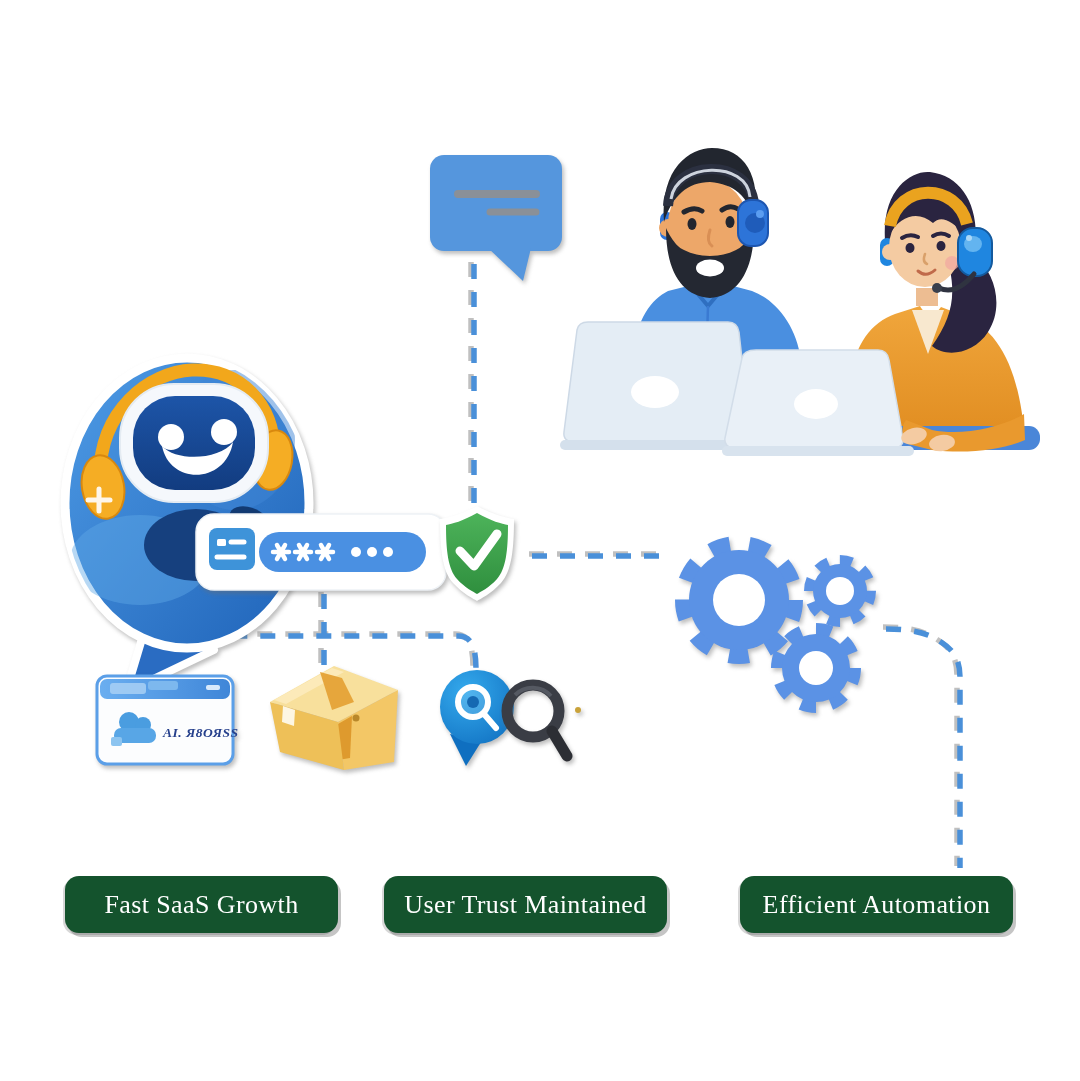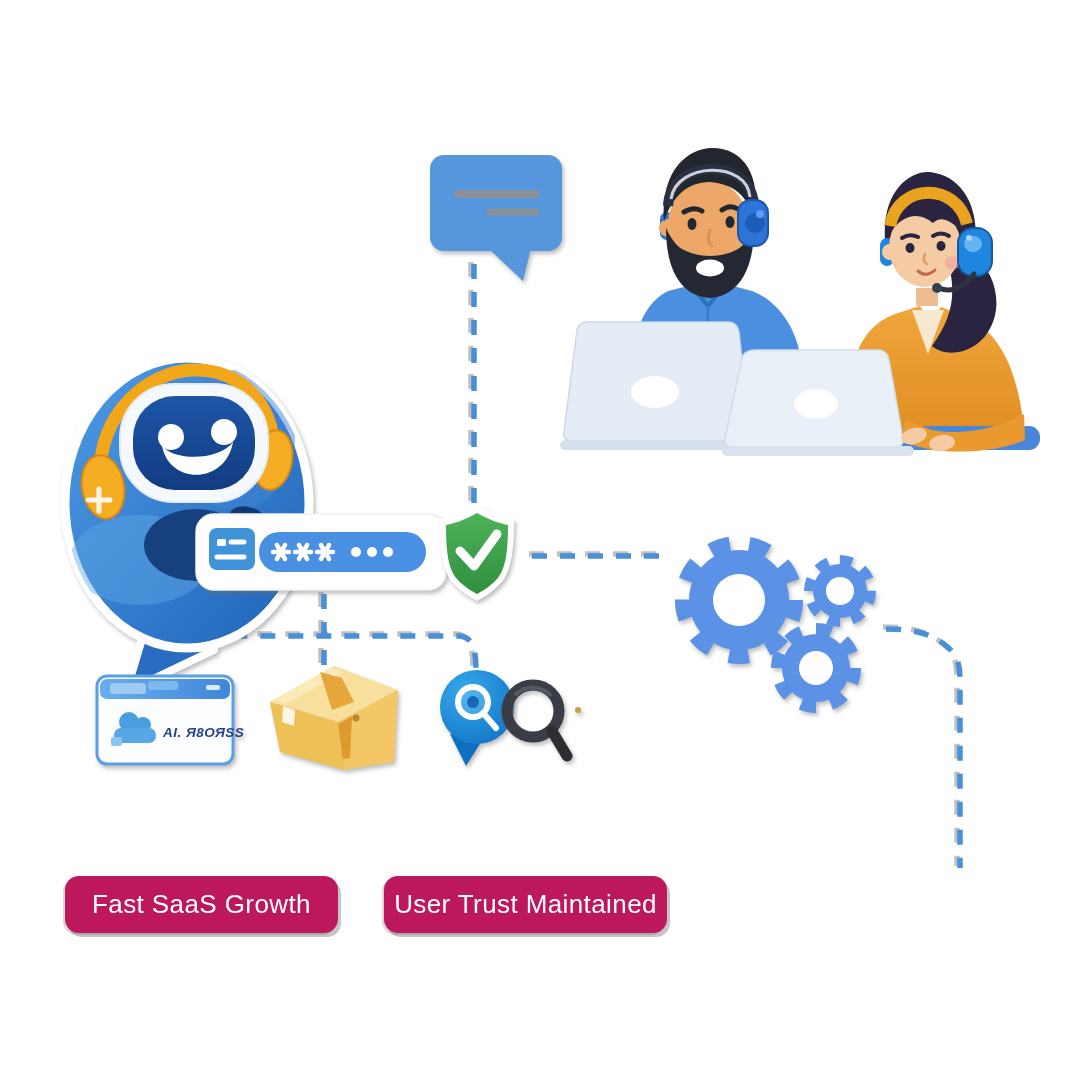--- a/index.html
+++ b/index.html
@@ -1,19 +1,19 @@
 <!DOCTYPE html>
 <html><head>
 <meta charset="utf-8">
 <style>
   html,body{margin:0;padding:0;background:#ffffff;}
   .canvas{position:relative;width:1080px;height:1081px;background:#ffffff;overflow:hidden;
-          font-family:Liberation Sans, sans-serif;}
+          font-family:Liberation Serif, serif;}
   .art{position:absolute;left:0;top:0;}
-  .badge{position:absolute;top:876px;height:57px;border-radius:14px;background:#be185d;
+  .badge{position:absolute;top:876px;height:57px;border-radius:14px;background:#14532d;
          color:#ffffff;display:flex;align-items:center;justify-content:center;
          font-size:26px;letter-spacing:0.4px;font-weight:500;
          box-shadow:3px 4px 0 rgba(74,74,74,0.32), -2px 2px 0 rgba(74,74,74,0.22);
          cursor:pointer;user-select:none;}
   #badge-1{left:65px;width:273px;}
   #badge-2{left:384px;width:283px;}
   #badge-3{left:740px;width:273px;}
   .shadowed{filter:drop-shadow(2px 3px 2px rgba(110,110,110,0.45));}
   .dash-shadow{filter:drop-shadow(-3px -2px 0 rgba(130,130,130,0.5));}
 </style>
@@ -261,13 +261,14 @@
   <g class="shadowed">
     <circle cx="533" cy="711" r="26" fill="none" stroke="#3a3d45" stroke-width="11"></circle>
     <path d="M515 695 A25 25 0 0 1 551 696" fill="none" stroke="#5c6069" stroke-width="4" opacity="0.8"></path>
     <line x1="552" y1="731" x2="567" y2="756" stroke="#2c2e34" stroke-width="11" stroke-linecap="round"></line>
     <circle cx="578" cy="710" r="3" fill="#c9a23a"></circle>
   </g>
 </svg>
 
   <div id="badge-1" class="badge">Fast SaaS Growth</div>
   <div id="badge-2" class="badge">User Trust Maintained</div>
+  <div id="badge-3" class="badge">Efficient Automation</div>
 </div>
 
 </body></html>

